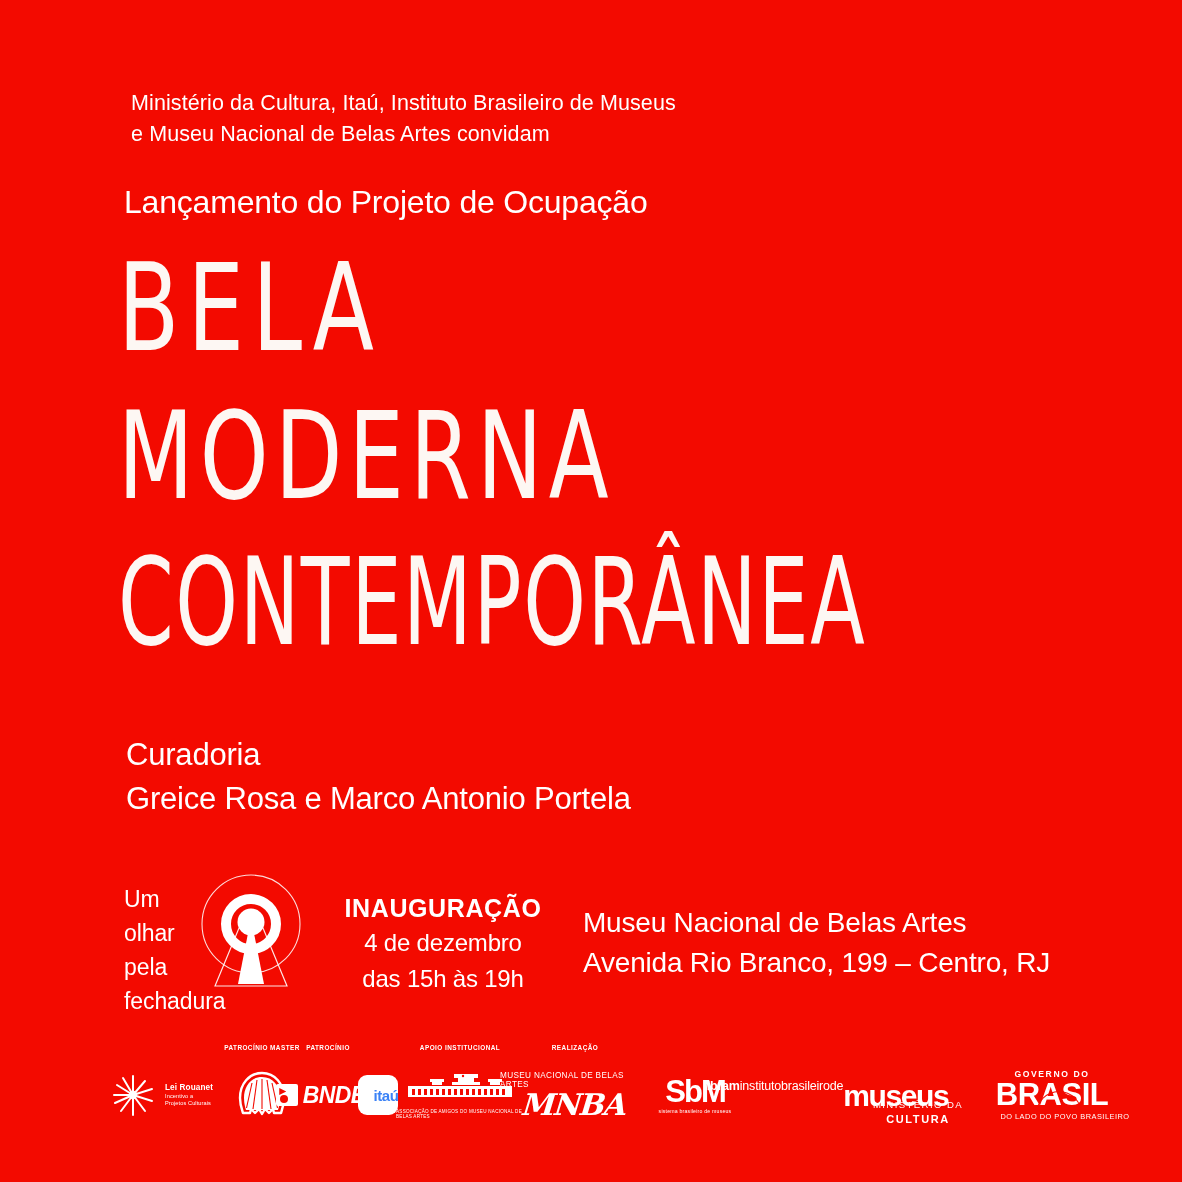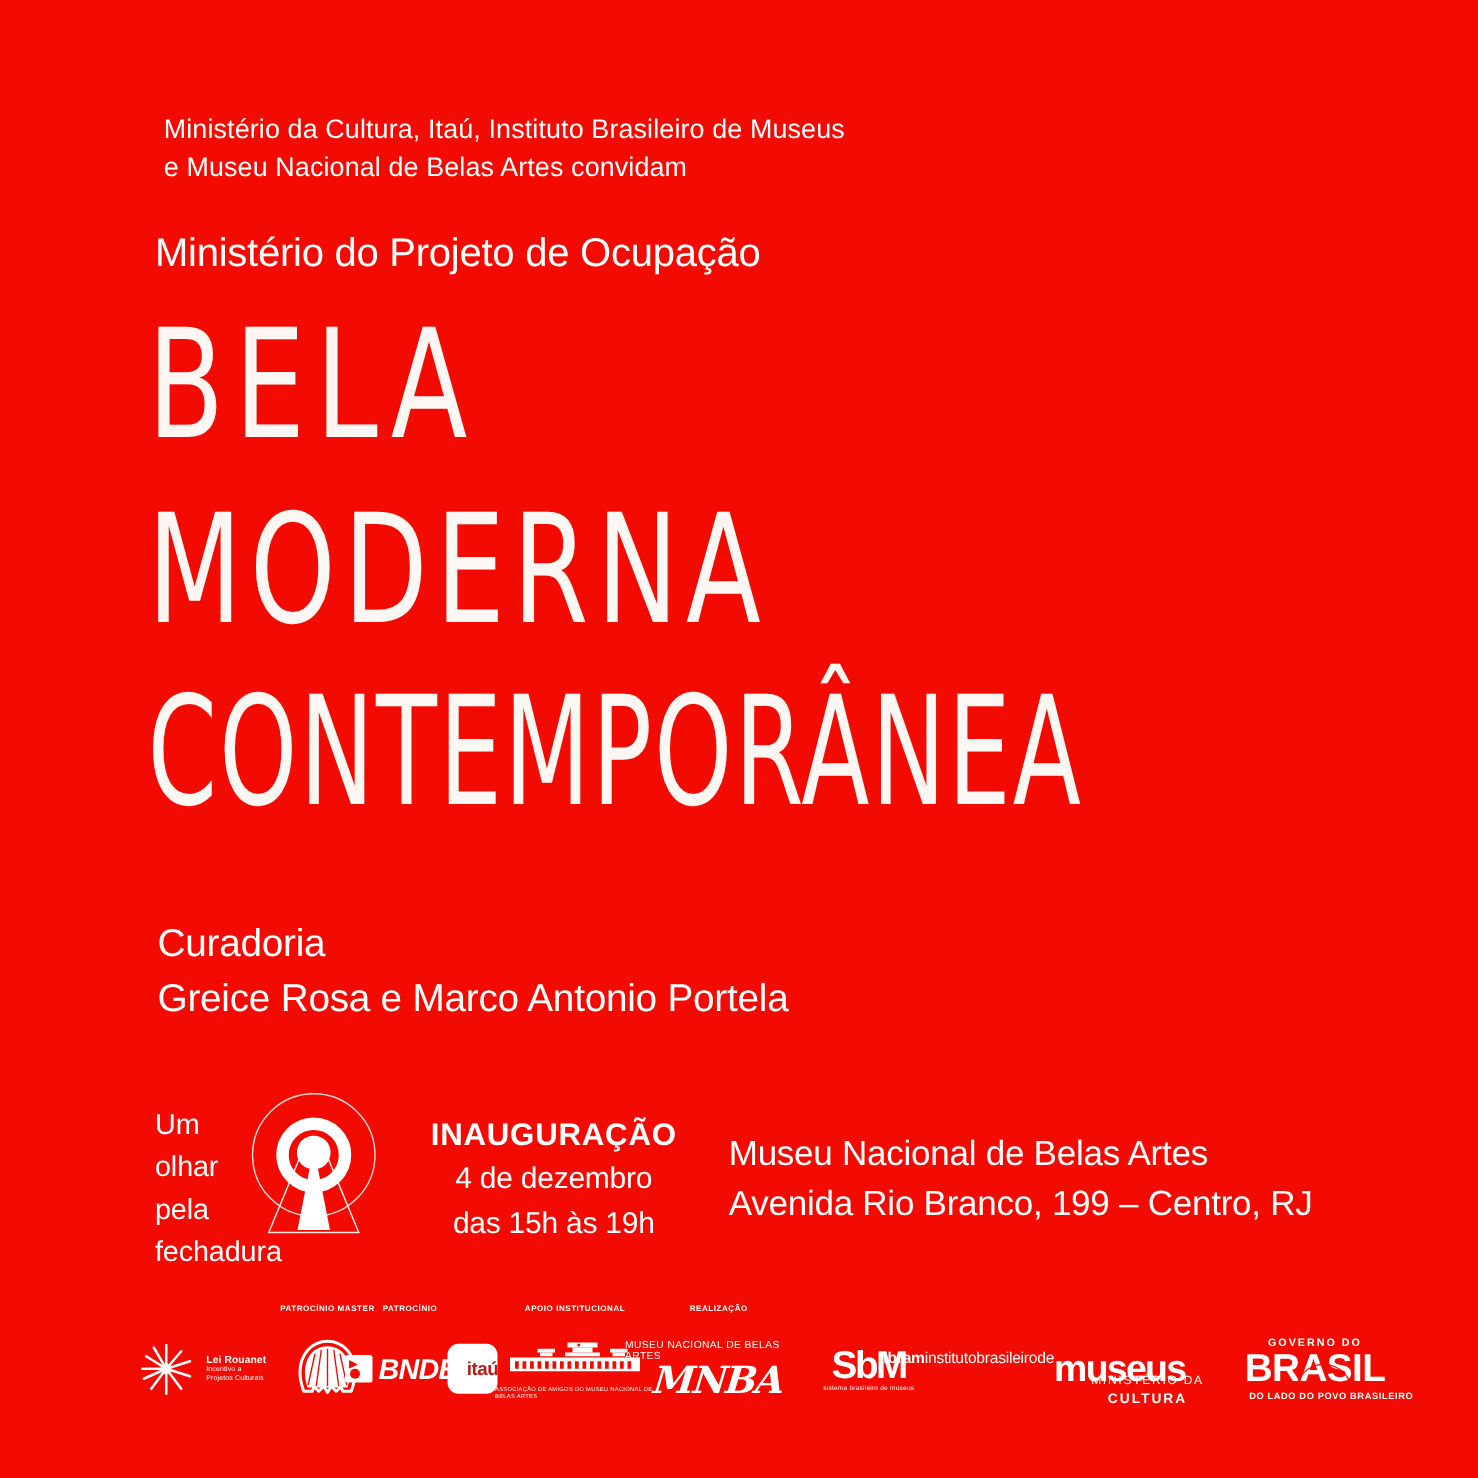--- a/index.html
+++ b/index.html
@@ -219,21 +219,21 @@
     content: ""; position: absolute; left: 4px; bottom: 3.5px;
     width: 8px; height: 8px; background: #f30a00; border-radius: 50%;
   }
   .bndes-word { font-size: 23px; font-weight: 700; letter-spacing: -0.6px; font-style: italic; }
 
   
   .itau-mark {
     width: 40px; height: 40px; background: #fff; border-radius: 9px;
     display: flex; align-items: center; justify-content: center;
   }
-  .itau-word { color: #b91c1c; font-size: 15px; font-weight: 700; letter-spacing: -0.4px; margin-left: 16px; }
+  .itau-word { color: #3b82f6; font-size: 15px; font-weight: 700; letter-spacing: -0.4px; margin-left: 16px; }
 
   
   .museum-block { display: flex; flex-direction: column; align-items: center; gap: 2px; }
   .museum-svg { width: 108px; height: 36px; }
   .museum-cap { font-size: 4.6px; letter-spacing: 0.25px; font-weight: 400; }
 
   
   .mnba-block { display: flex; flex-direction: column; align-items: center; gap: 1px; }
   .mnba-top { font-size: 8.2px; font-weight: 400; letter-spacing: 0.35px; }
   .mnba-script {
@@ -263,31 +263,31 @@
   .gov-top { font-size: 8.6px; font-weight: 700; letter-spacing: 1.6px; }
   .gov-brasil {
     font-size: 31px; font-weight: 700; letter-spacing: -0.5px; line-height: 1.05;
     position: relative; display: inline-block;
   }
   .gov-brasil .arc {
     position: absolute; left: 36%; top: 38%; width: 44px; height: 22px;
     border: 1.6px solid #f30a00; border-bottom: none;
     border-radius: 44px 44px 0 0;
   }
-  .gov-bottom { font-size: 7.4px; font-weight: 700; letter-spacing: 0.5px; margin-top: 1px; padding-left: 26px; }
+  .gov-bottom { font-size: 7.4px; font-weight: 400; letter-spacing: 0.5px; margin-top: 1px; padding-left: 26px; }
 </style>
 </head>
 <body>
 
 <div class="poster">
 
   <div class="invite-header">Ministério da Cultura, Itaú, Instituto Brasileiro de Museus
 e Museu Nacional de Belas Artes convidam</div>
 
-  <div class="kicker">Ministério do Projeto de Ocupação</div>
+  <div class="kicker">Lançamento do Projeto de Ocupação</div>
 
   <div class="display-title">
     <div class="title-line l1">BELA</div>
     <div class="title-line l2">MODERNA</div>
     <div class="title-line l3">CONTEMPORÂNEA</div>
   </div>
 
   <div class="curation">Curadoria
 Greice Rosa e Marco Antonio Portela</div>
 

